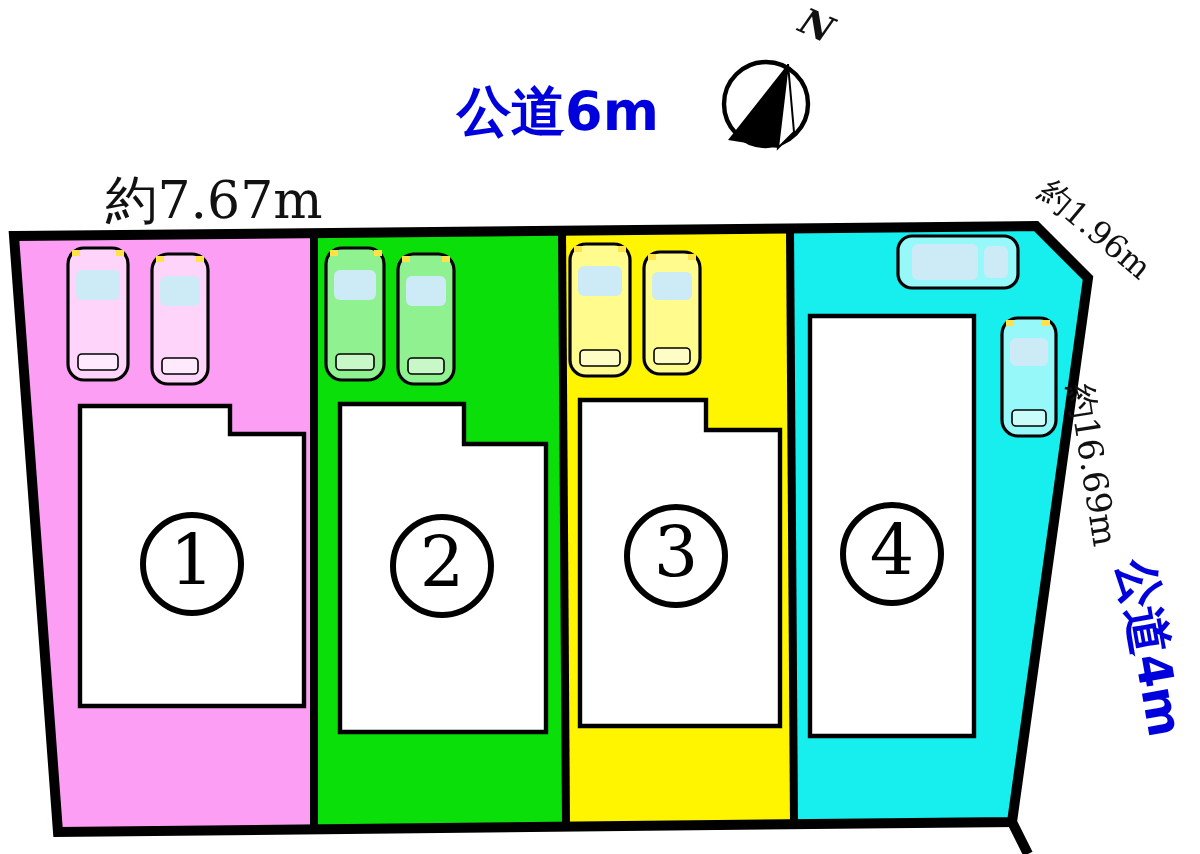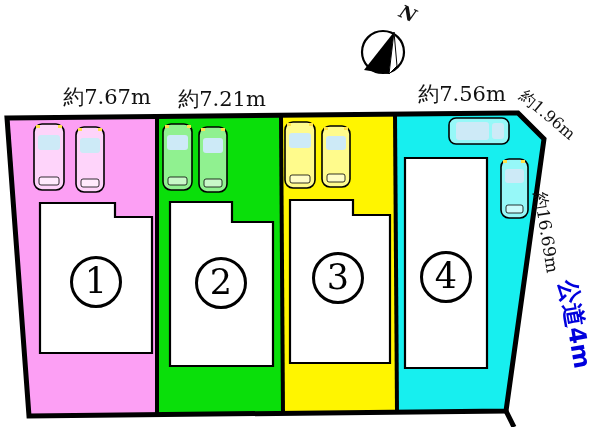--- a/index.html
+++ b/index.html
@@ -4,21 +4,21 @@
 <style>
   html,body{margin:0;padding:0;background:#fff;}
   #stage{
     position:relative;width:600px;height:427px;background:#ffffff;overflow:hidden;
     font-family:"Liberation Sans","DejaVu Sans",sans-serif;
   }
   #plan-svg{position:absolute;left:0;top:0;}
   .lbl{position:absolute;white-space:nowrap;color:#111;}
   .measure{
     font-family:"DejaVu Serif","Liberation Serif",serif;
-    font-size:21px;width:120px;text-align:center;letter-spacing:0;
+    font-size:26px;width:120px;text-align:center;letter-spacing:0;
   }
   .road-label{
     color:#0000DD;font-weight:bold;font-size:27px;width:130px;text-align:center;
     font-family:"DejaVu Sans","Liberation Sans",sans-serif;
   }
   .rot{transform-origin:50% 50%;}
   .small-measure{
     font-family:"DejaVu Serif","Liberation Serif",serif;
     font-size:16px;width:84px;text-align:center;
   }
@@ -137,26 +137,25 @@
   <div class="num-circle" style="left:195px;top:257px;">
     <span>2</span>
   </div>
   <div class="num-circle" style="left:312px;top:252px;">
     <span>3</span>
   </div>
   <div class="num-circle" style="left:420px;top:251px;">
     <span>4</span>
   </div>
 
+  <div class="lbl road-label" style="left:214px;top:38px;">公道6m</div>
 
   <div class="lbl north rot" style="left:396px;top:3px;transform:rotate(24deg);">N</div>
 
   <div class="lbl measure" style="left:47px;top:83px;">約7.67m</div>
-  <div class="lbl measure" style="left:162px;top:85px;">約7.21m</div>
-  <div class="lbl measure" style="left:402px;top:80px;">約7.56m</div>
 
   <div class="lbl small-measure rot" style="left:505px;top:105px;transform:rotate(40deg);">約1.96m</div>
 
   <div class="lbl mid-measure rot" style="left:496px;top:221px;transform:rotate(81deg);">約16.69m</div>
 
   <div class="lbl road-label-v rot" style="left:525px;top:308px;transform:rotate(80deg);">公道4m</div>
 
 </div>
 
 </body></html>

